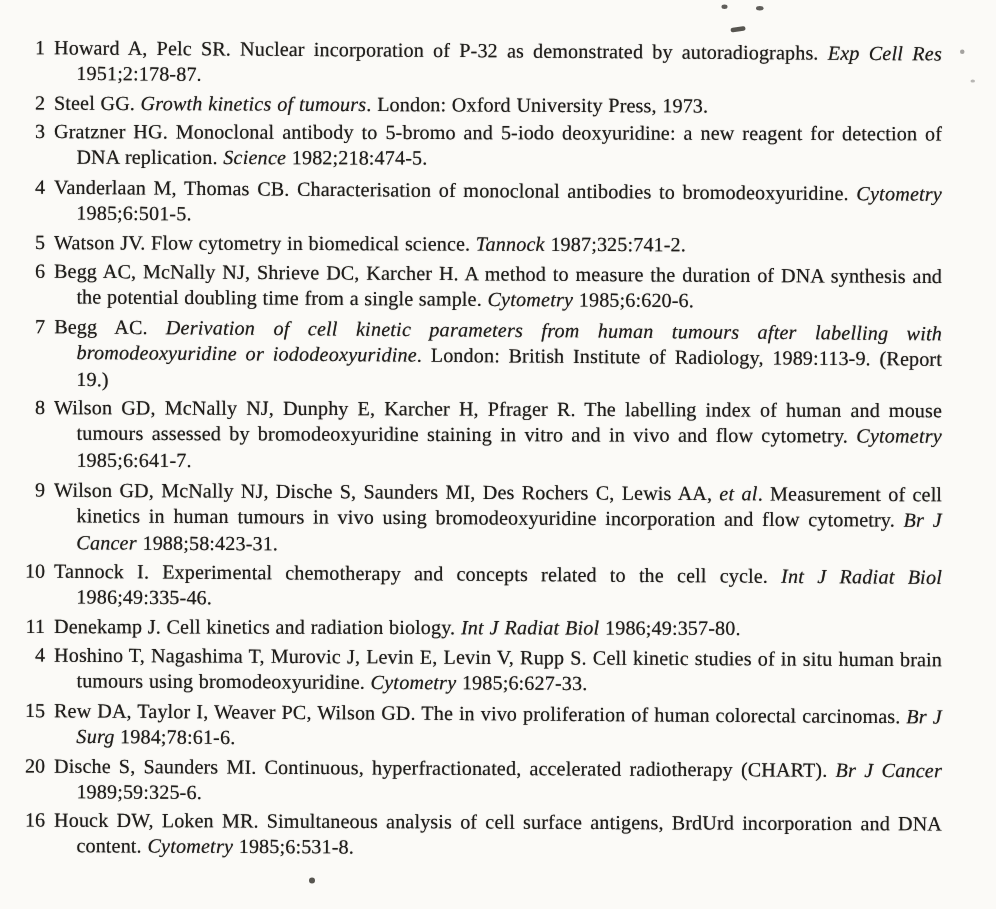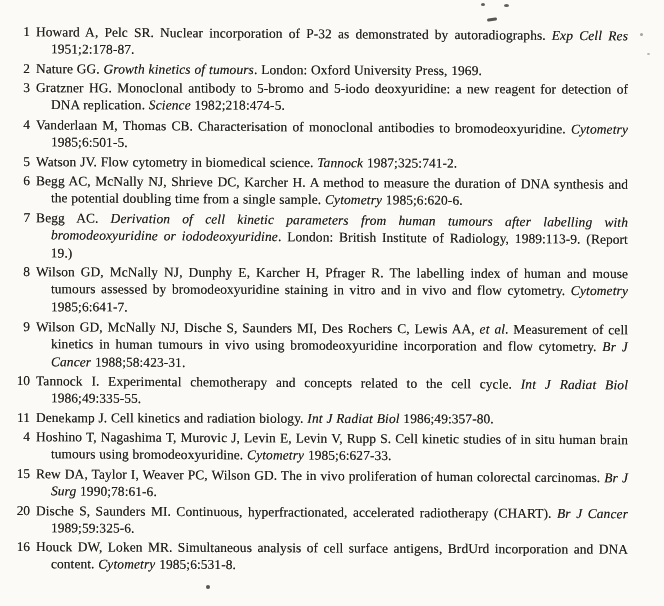--- a/index.html
+++ b/index.html
@@ -86,21 +86,21 @@
   <div class="speck s4"></div>
   <div class="speck s5"></div>
   <div class="speck s6"></div>
   <div class="refs">
       <div class="ref">
         <span class="ref-num">1</span>
         <span class="ref-text"><span>Howard A, Pelc SR. Nuclear incorporation of P-32 as demonstrated by autoradiographs. </span><i>Exp Cell Res</i><span> 1951;2:178-87.</span></span>
       </div>
       <div class="ref">
         <span class="ref-num">2</span>
-        <span class="ref-text"><span>Nature GG. </span><i>Growth kinetics of tumours</i><span>. London: Oxford University Press, 1969.</span></span>
+        <span class="ref-text"><span>Steel GG. </span><i>Growth kinetics of tumours</i><span>. London: Oxford University Press, 1973.</span></span>
       </div>
       <div class="ref">
         <span class="ref-num">3</span>
         <span class="ref-text"><span>Gratzner HG. Monoclonal antibody to 5-bromo and 5-iodo deoxyuridine: a new reagent for detection of DNA replication. </span><i>Science</i><span> 1982;218:474-5.</span></span>
       </div>
       <div class="ref">
         <span class="ref-num">4</span>
         <span class="ref-text"><span>Vanderlaan M, Thomas CB. Characterisation of monoclonal antibodies to bromodeoxyuridine. </span><i>Cytometry</i><span> 1985;6:501-5.</span></span>
       </div>
       <div class="ref">
@@ -118,33 +118,33 @@
       <div class="ref">
         <span class="ref-num">8</span>
         <span class="ref-text"><span>Wilson GD, McNally NJ, Dunphy E, Karcher H, Pfrager R. The labelling index of human and mouse tumours assessed by bromodeoxyuridine staining in vitro and in vivo and flow cytometry. </span><i>Cytometry</i><span> 1985;6:641-7.</span></span>
       </div>
       <div class="ref">
         <span class="ref-num">9</span>
         <span class="ref-text"><span>Wilson GD, McNally NJ, Dische S, Saunders MI, Des Rochers C, Lewis AA, </span><i>et al</i><span>. Measurement of cell kinetics in human tumours in vivo using bromodeoxyuridine incorporation and flow cytometry. </span><i>Br J Cancer</i><span> 1988;58:423-31.</span></span>
       </div>
       <div class="ref">
         <span class="ref-num">10</span>
-        <span class="ref-text"><span>Tannock I. Experimental chemotherapy and concepts related to the cell cycle. </span><i>Int J Radiat Biol</i><span> 1986;49:335-55.</span></span>
+        <span class="ref-text"><span>Tannock I. Experimental chemotherapy and concepts related to the cell cycle. </span><i>Int J Radiat Biol</i><span> 1986;49:335-46.</span></span>
       </div>
       <div class="ref">
         <span class="ref-num">11</span>
         <span class="ref-text"><span>Denekamp J. Cell kinetics and radiation biology. </span><i>Int J Radiat Biol</i><span> 1986;49:357-80.</span></span>
       </div>
       <div class="ref">
         <span class="ref-num">4</span>
         <span class="ref-text"><span>Hoshino T, Nagashima T, Murovic J, Levin E, Levin V, Rupp S. Cell kinetic studies of in situ human brain tumours using bromodeoxyuridine. </span><i>Cytometry</i><span> 1985;6:627-33.</span></span>
       </div>
       <div class="ref">
         <span class="ref-num">15</span>
-        <span class="ref-text"><span>Rew DA, Taylor I, Weaver PC, Wilson GD. The in vivo proliferation of human colorectal carcinomas. </span><i>Br J Surg</i><span> 1990;78:61-6.</span></span>
+        <span class="ref-text"><span>Rew DA, Taylor I, Weaver PC, Wilson GD. The in vivo proliferation of human colorectal carcinomas. </span><i>Br J Surg</i><span> 1984;78:61-6.</span></span>
       </div>
       <div class="ref">
         <span class="ref-num">20</span>
         <span class="ref-text"><span>Dische S, Saunders MI. Continuous, hyperfractionated, accelerated radiotherapy (CHART). </span><i>Br J Cancer</i><span> 1989;59:325-6.</span></span>
       </div>
       <div class="ref">
         <span class="ref-num">16</span>
         <span class="ref-text"><span>Houck DW, Loken MR. Simultaneous analysis of cell surface antigens, BrdUrd incorporation and DNA content. </span><i>Cytometry</i><span> 1985;6:531-8.</span></span>
       </div>
     </div>

